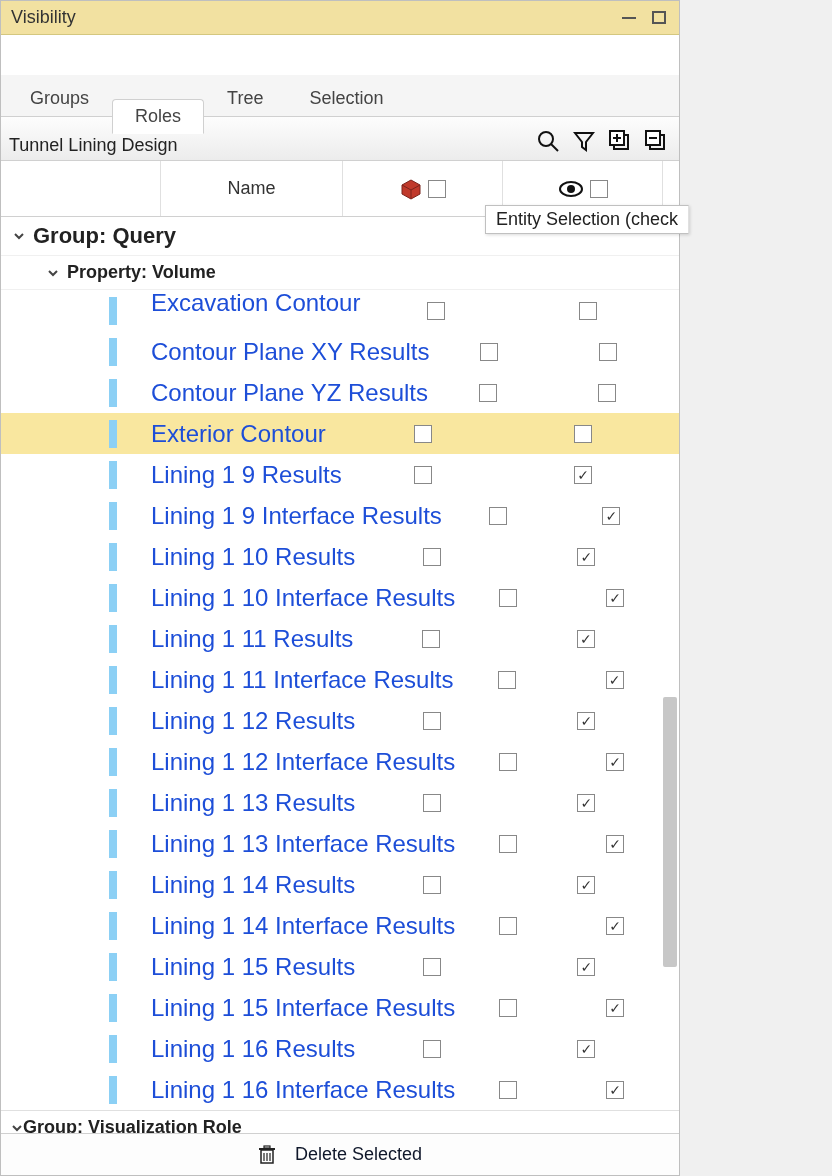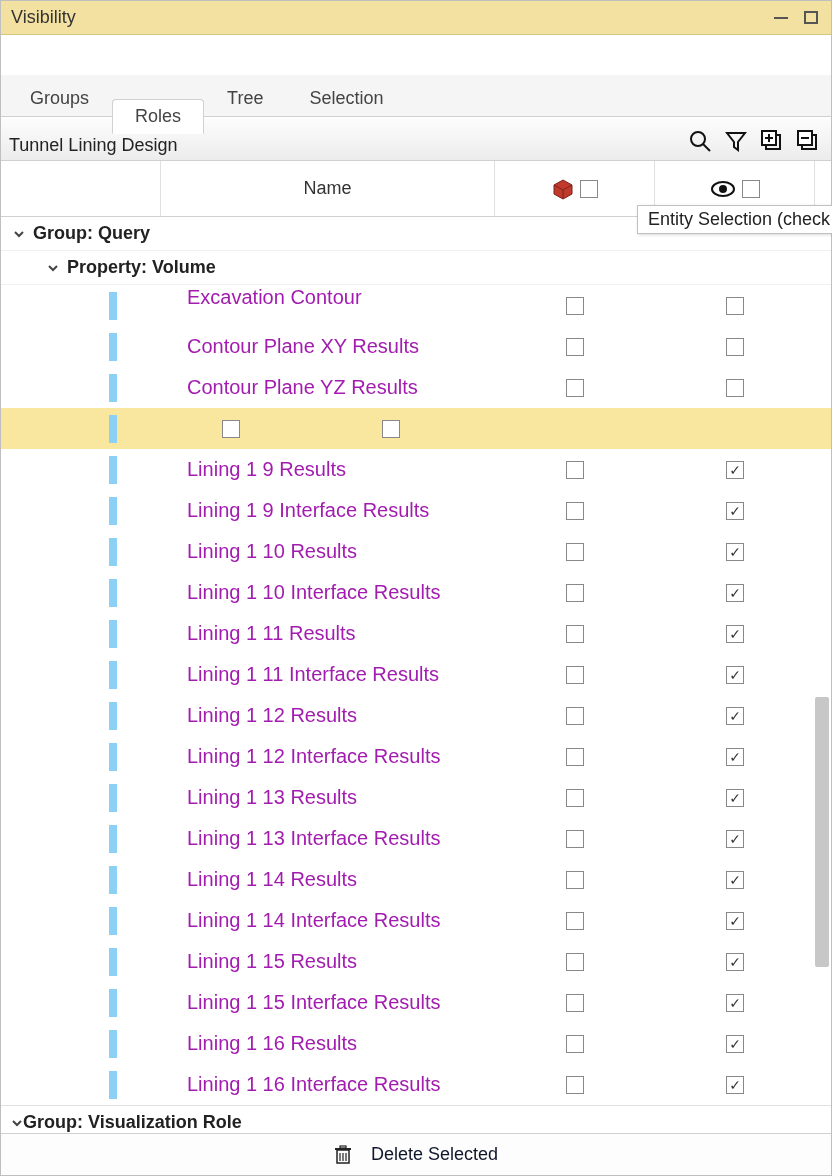--- a/index.html
+++ b/index.html
@@ -6,21 +6,21 @@
   body {
     font-family: "Segoe UI", Tahoma, sans-serif;
     font-size: 17px;
     background: #f0f0f0;
     width: 832px;
     height: 1176px;
     overflow: hidden;
     color: #222;
   }
   .window {
-    width: 832px;
+    width: 680px;
     height: 1176px;
     border: 1px solid #bfbfbf;
     background: #fff;
     display: flex;
     flex-direction: column;
   }
   .titlebar {
     background: #f2e1a1;
     height: 34px;
     display: flex;
@@ -125,21 +125,21 @@
     flex: 1;
     overflow: hidden;
     position: relative;
     background: #fff;
   }
   .group-row {
     display: flex;
     align-items: center;
     padding: 6px 10px;
     font-weight: bold;
-    font-size: 18px;
+    font-size: 22px;
     background: #fff;
     border-bottom: 1px solid #f0f0f0;
   }
   .group-row .chevron, .prop-row .chevron {
     width: 16px;
     height: 16px;
     margin-right: 6px;
     display:inline-flex;
     align-items:center;
     justify-content:center;
@@ -164,24 +164,23 @@
   }
   .item-row .bluebar {
     width: 8px;
     height: 28px;
     background: #8cd0f5;
     margin-right: 34px;
     flex-shrink:0;
   }
   .item-row .name {
     flex: 1;
-    font-size: 20px;
-    color: #a21caf;
+    font-size: 24px;
+    color: #1d4ed8;
     white-space: nowrap;
-    margin-left: 36px;
   }
   .item-row .cbcell {
     width: 160px;
     display: flex;
     justify-content: center;
     align-items: center;
   }
   .item-row .endcell {width:16px;}
   .item-row.highlight {
     background: #f9e79f;
@@ -359,20 +358,21 @@
           <div class="cbcell">
             <span class="chkbox"></span>
           </div>
           <div class="cbcell">
             <span class="chkbox"></span>
           </div>
           <div class="endcell"></div>
         </div>
         <div class="item-row highlight">
           <div class="bluebar"></div>
+          <div class="name">Exterior Contour</div>
           <div class="cbcell">
             <span class="chkbox"></span>
           </div>
           <div class="cbcell">
             <span class="chkbox"></span>
           </div>
           <div class="endcell"></div>
         </div>
         <div class="item-row">
           <div class="bluebar"></div>

